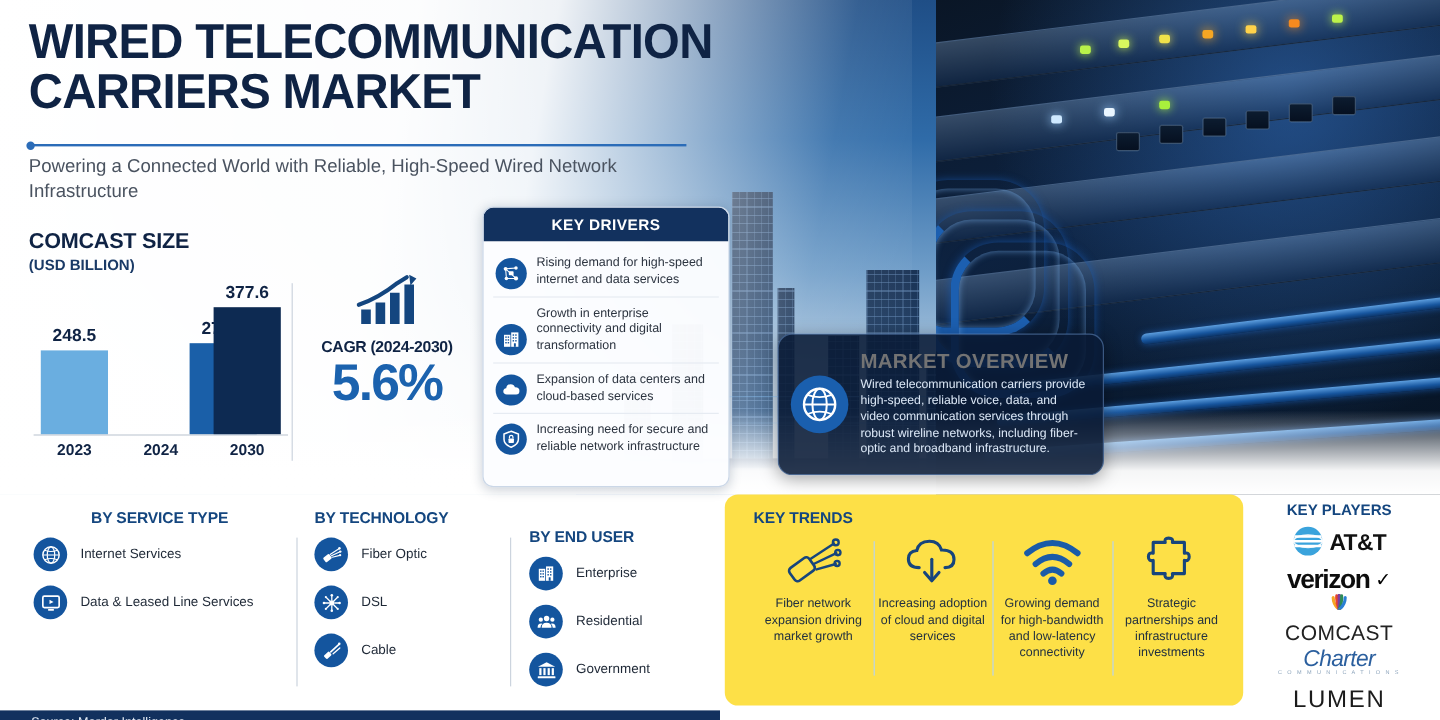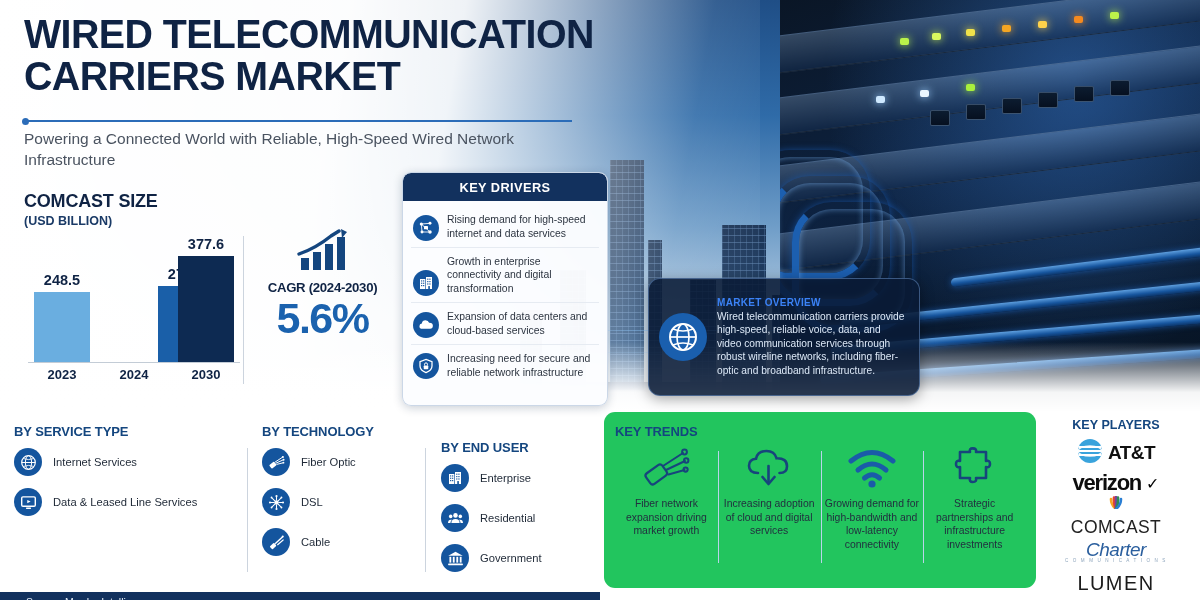--- a/index.html
+++ b/index.html
@@ -130,35 +130,35 @@
   
   .mo{
     position:absolute; left:648px; top:278px; width:272px; height:118px;
     border-radius:12px; background: rgba(9,26,53,.88);
     border:1px solid rgba(120,165,225,.45);
     box-shadow: 0 3px 14px rgba(0,0,0,.35);
     display:flex; align-items:center; gap:10px; padding:8px 12px 8px 10px;
   }
   .mo-ic{ flex:0 0 48px; width:48px;height:48px;border-radius:50%;background:#1a5fae;
     display:flex;align-items:center;justify-content:center;}
-  .mo-h{ font-size:10px; font-weight:700; color:#3b82f6; letter-spacing:.3px; margin-bottom:2px;}
+  .mo-h{ font-size:17px; font-weight:700; color:#737373; letter-spacing:.3px; margin-bottom:2px;}
   .mo-p{ font-size:10.2px; line-height:1.33; color:#dce8f7;}
 
   
   .seg{ position:absolute; top:424px; }
   .seg-h{ font-size:13px; font-weight:700; color:#14467f; letter-spacing:-.1px; margin-bottom:9px;}
   .seg-item{ display:flex; align-items:center; gap:11px; margin-bottom:12px;}
   .seg-ic{ width:28px;height:28px;border-radius:50%;background:#14559e;
     display:flex;align-items:center;justify-content:center; flex:0 0 28px;}
   .seg-tx{ font-size:11.2px; color:#1e2836; }
 
   
   .kt{
     position:absolute; left:604px; top:412px; width:432px; height:176px;
-    background:#22c55e; border-radius:11px; padding:12px 10px 8px 11px;
+    background:#fde047; border-radius:11px; padding:12px 10px 8px 24px;
   }
   .kt-h{ font-size:13px; font-weight:700; color:#14467f; letter-spacing:-.1px; margin-bottom:6px;}
   .kt-row{ display:flex; align-items:flex-start; height:132px; }
   .kt-col{ flex:1; text-align:center; padding:0 4px; position:relative; }
   .kt-col + .kt-col::before{ content:""; position:absolute; left:0; top:6px; width:1px; height:112px; background:#b9d4ea;}
   .kt-ic{ height:46px; display:flex; align-items:center; justify-content:center; margin-bottom:6px;}
   .kt-tx{ font-size:10.4px; line-height:1.32; color:#22303f;}
 
   
   .kp{ position:absolute; left:1040px; top:418px; width:152px; text-align:center;}
@@ -351,21 +351,21 @@
         <path d="M6 8 Q16 12 26 8" fill="none" stroke="#fff" stroke-width="1.5"></path>
         <path d="M6 24 Q16 20 26 24" fill="none" stroke="#fff" stroke-width="1.5"></path>
       </svg>
     </div>
     <div>
       <div class="mo-h">MARKET OVERVIEW</div>
       <div class="mo-p">Wired telecommunication carriers provide high-speed, reliable voice, data, and video communication services through robust wireline networks, including fiber-optic and broadband infrastructure.</div>
     </div>
   </div>
 
-  <div class="seg" id="seg0" style="left:14px;width:210px;">
+  <div class="seg" id="seg0" style="left:28px;width:210px;text-align:center;">
       <div class="seg-h">BY SERVICE TYPE</div>
       <div class="seg-item">
         <span class="seg-ic">
           <svg width="17" height="17" viewBox="0 0 24 24">
             <circle cx="12" cy="12" r="9.6" fill="none" stroke="#ffffff" stroke-width="1.7"></circle>
             <ellipse cx="12" cy="12" rx="4.4" ry="9.6" fill="none" stroke="#ffffff" stroke-width="1.4"></ellipse>
             <line x1="2.4" y1="12" x2="21.6" y2="12" stroke="#ffffff" stroke-width="1.4"></line>
             <path d="M4.6 6.4 Q12 9.4 19.4 6.4" fill="none" stroke="#ffffff" stroke-width="1.2"></path>
             <path d="M4.6 17.6 Q12 14.6 19.4 17.6" fill="none" stroke="#ffffff" stroke-width="1.2"></path>
           </svg>

